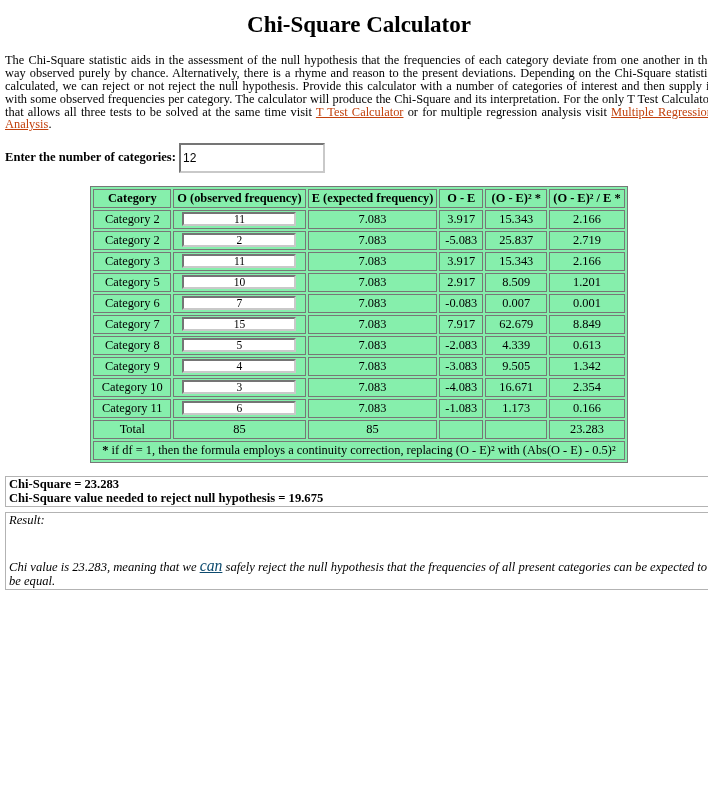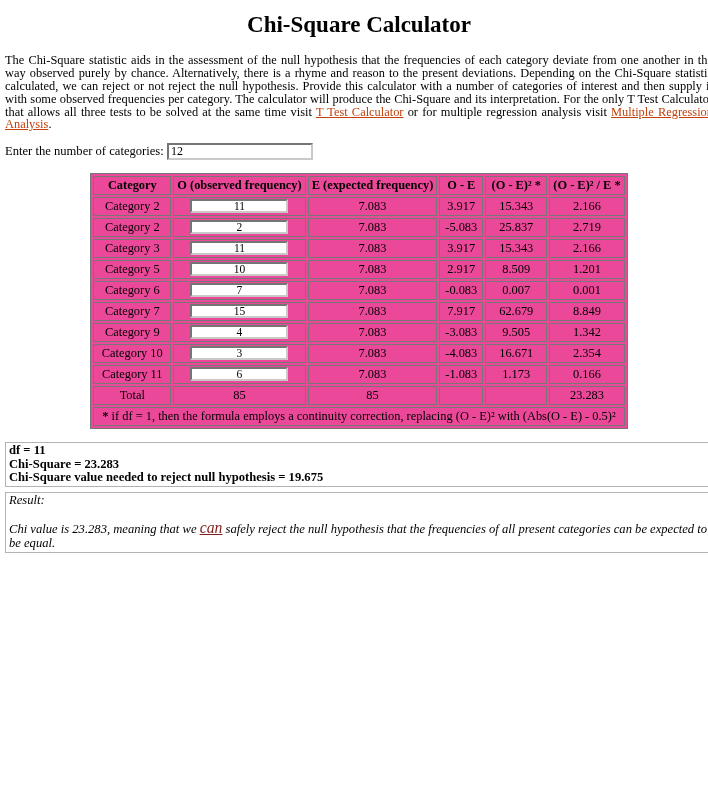--- a/index.html
+++ b/index.html
@@ -18,54 +18,54 @@
     margin: 8px 0 16px 0;
   }
   .intro {
     font-size: 12.4px;
     line-height: 1.04;
     text-align: justify;
     margin: 0 0 12px 0;
   }
   a.text-link { color: #c2410c; text-decoration: underline; cursor: pointer; }
   .cat-input-row { font-size: 12.6px; margin: 0 0 12px 0; }
-  .cat-input-row .lbl { font-weight: normal; margin-top: 28px; }
+  .cat-input-row .lbl { font-weight: bold; margin-top: 28px; }
   .num-input {
     width: 146px;
     height: 17px;
     border: 2px inset #c9c9c9;
-    padding: 0 2px;
-    font-family: Liberation Serif, serif;
+    padding: 13px 2px;
+    font-family: Liberation Sans, sans-serif;
     font-size: 12px;
     vertical-align: middle;
   }
   table.calc {
     border-collapse: separate;
     border-spacing: 2px;
     border: 1px solid #777;
     margin: 13px auto;
-    background: #ec4899;
+    background: #86efac;
   }
   .calc th, .calc td {
     border: 1px solid #777;
     font-size: 12.4px;
     text-align: center;
     padding: 1px 3px;
     height: 18px;
     white-space: nowrap;
   }
   .calc th { font-weight: bold; }
   .c-cat  { width: 78px;  }
   .c-obs  { width: 132px; }
   .c-exp  { width: 112px; }
   .c-oe   { width: 44px;  }
   .c-sq   { width: 62px;  }
   .c-sqe  { width: 68px;  }
   .obs-input {
-    width: 98px;
+    width: 114px;
     height: 14px;
     border: 2px inset #c9c9c9;
     text-align: center;
     font-family: "Liberation Serif", serif;
     font-size: 11.5px;
     padding: 0;
   }
   .footnote-cell { height: 19px; }
   .footnote-cell .star { font-weight: bold; }
   .result-box {
@@ -76,23 +76,23 @@
   .result-box.stats {
     font-weight: bold;
     font-size: 12.6px;
     line-height: 1.07;
   }
   .result-box.conclusion {
     font-style: italic;
     font-size: 12.6px;
     line-height: 1.07;
   }
-  .result-box.conclusion .result-label { margin-bottom: 13px; }
+  .result-box.conclusion .result-label { margin-bottom: 30px; }
   .emphasis {
-    color: #7f1d1d;
+    color: #0c4a6e;
     text-decoration: underline;
     font-size: 1.25em;
     cursor: pointer;
   }
 </style>
 </head>
 <body>
 
 <h1 class="page-title">Chi-Square Calculator</h1>
 
@@ -165,20 +165,28 @@
       </tr>
       <tr>
         <td>Category 7</td>
         <td><input type="text" class="obs-input" value="15" style=""></td>
         <td>7.083</td>
         <td>7.917</td>
         <td>62.679</td>
         <td>8.849</td>
       </tr>
       <tr>
+        <td>Category 8</td>
+        <td><input type="text" class="obs-input" value="5" style=""></td>
+        <td>7.083</td>
+        <td>-2.083</td>
+        <td>4.339</td>
+        <td>0.613</td>
+      </tr>
+      <tr>
         <td>Category 9</td>
         <td><input type="text" class="obs-input" value="4" style=""></td>
         <td>7.083</td>
         <td>-3.083</td>
         <td>9.505</td>
         <td>1.342</td>
       </tr>
       <tr>
         <td>Category 10</td>
         <td><input type="text" class="obs-input" value="3" style=""></td>
@@ -205,21 +213,20 @@
       <td></td>
       <td>23.283</td>
     </tr>
     <tr>
       <td class="footnote-cell" colspan="6"><span class="star">*</span><span> if df = 1, then the formula employs a continuity correction, replacing (O - E)² with (Abs(O - E) - 0.5)²</span></td>
     </tr>
   </tbody>
 </table>
 
 <div class="result-box stats">
-  <div>df = 11</div>
   <div>Chi-Square = 23.283</div>
   <div>Chi-Square value needed to reject null hypothesis = 19.675</div>
 </div>
 
 <div class="result-box conclusion">
   <div class="result-label">Result:</div>
   <div><span>Chi value is 23.283, meaning that we </span><span class="emphasis">can</span><span> safely reject the null hypothesis that the frequencies of all present categories can be expected to be equal.</span></div>
 </div>
 
 </body></html>

